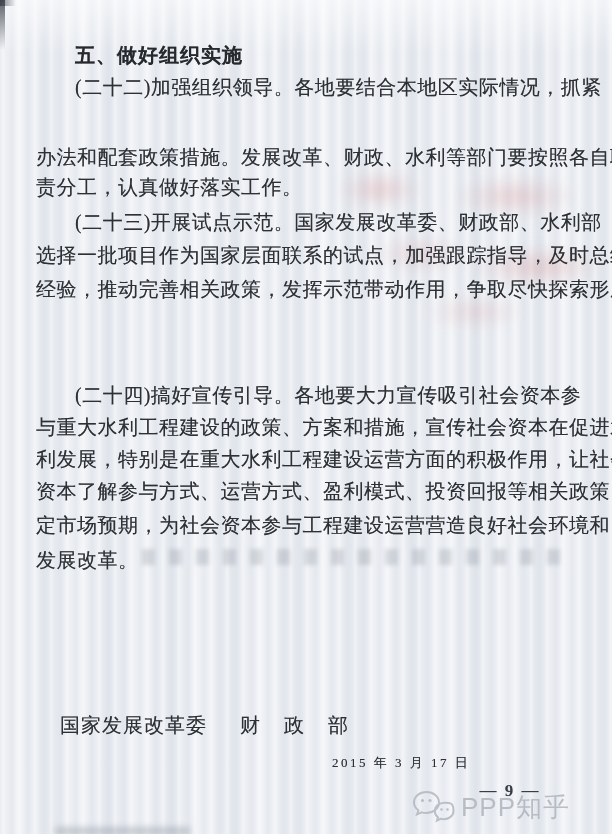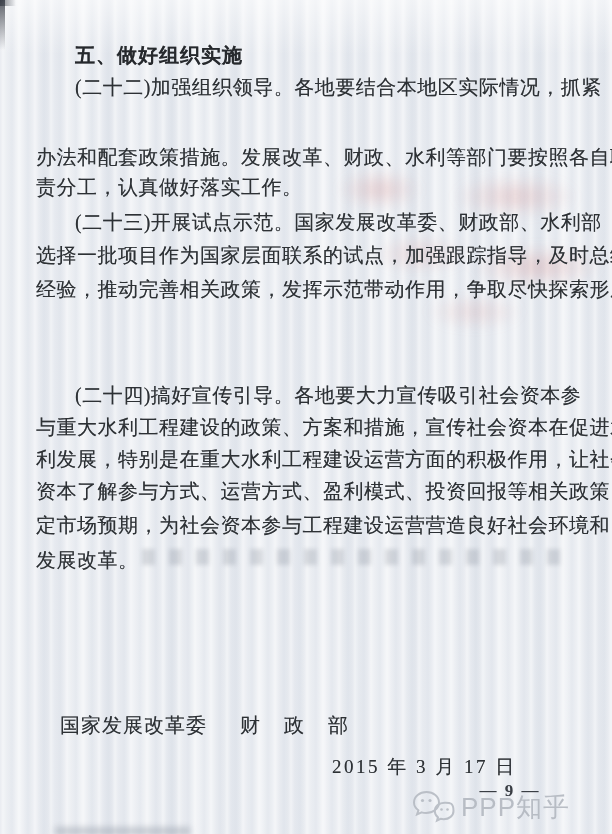--- a/index.html
+++ b/index.html
@@ -30,21 +30,21 @@
     position:absolute; left:75px; top:42px; white-space:nowrap;
     font-family:"Liberation Sans","DejaVu Sans",sans-serif;
     font-weight:700; font-size:20px; letter-spacing:1px; color:#26292d;
     text-shadow:0 0 .6px rgba(38,41,45,.6);
   }
   .sig{position:absolute; top:712px; font-size:20px; white-space:nowrap;
        text-shadow:0 0 .6px rgba(45,49,53,.5);}
   .sig.a1{left:60px; letter-spacing:1px;font-family:Liberation Mono, monospace;}
   .sig.a2{left:205px; letter-spacing:24px;margin-left:35px;}
   .sig.a3{left:344px; letter-spacing:24px;}
-  .date{position:absolute; left:332px; top:754px; font-size:19px;
+  .date{position:absolute; left:332px; top:754px; font-size:13px;
         letter-spacing:2.5px; white-space:nowrap;
         text-shadow:0 0 .6px rgba(45,49,53,.5);}
   .pagenum{position:absolute; left:478px; top:781px; width:64px;
         text-align:center; font-size:17px; font-weight:600;
         letter-spacing:2px; color:#3a3e44; white-space:nowrap;}
   .watermark{position:absolute; left:411px; top:789px; display:flex;
         align-items:center; gap:4px; color:#b3b8c0;
         font-family:"Liberation Sans","DejaVu Sans",sans-serif;}
   .watermark .wm-text{font-size:26px; letter-spacing:1px; opacity:.9;}
   .watermark svg{display:block; opacity:.85;}

